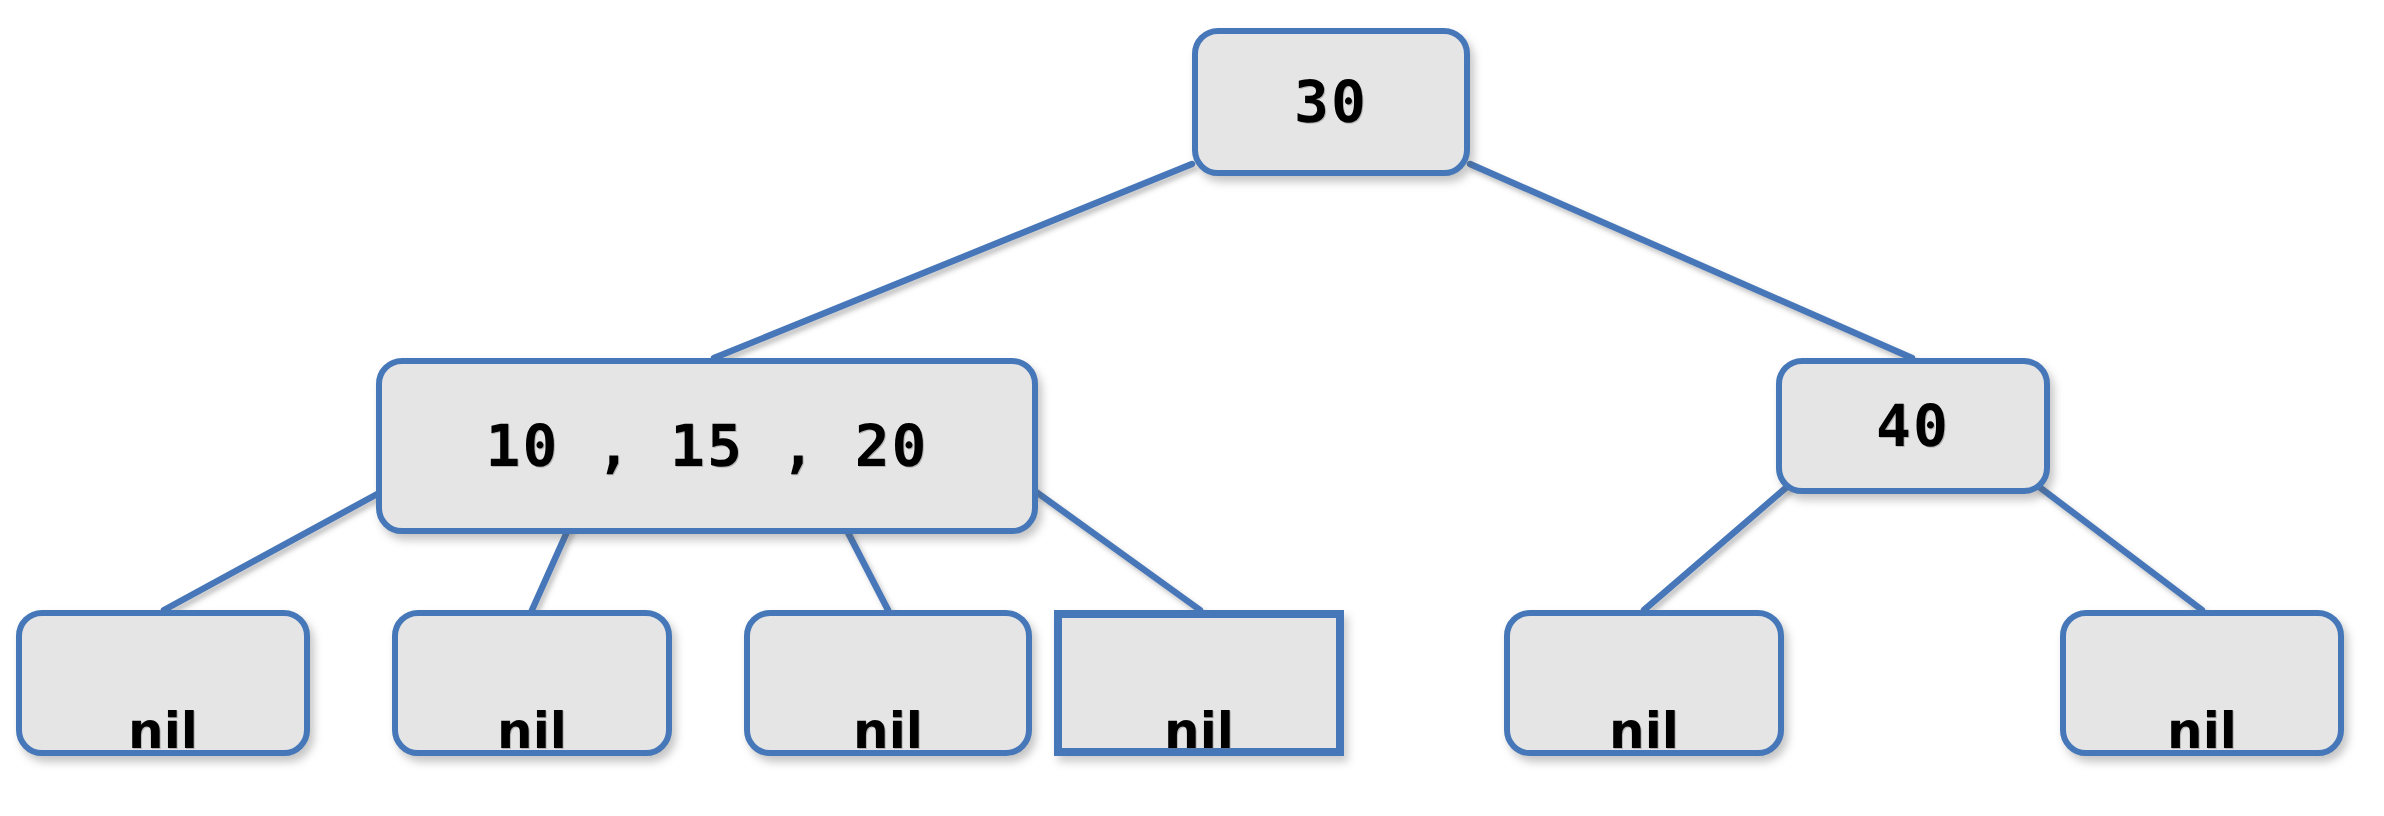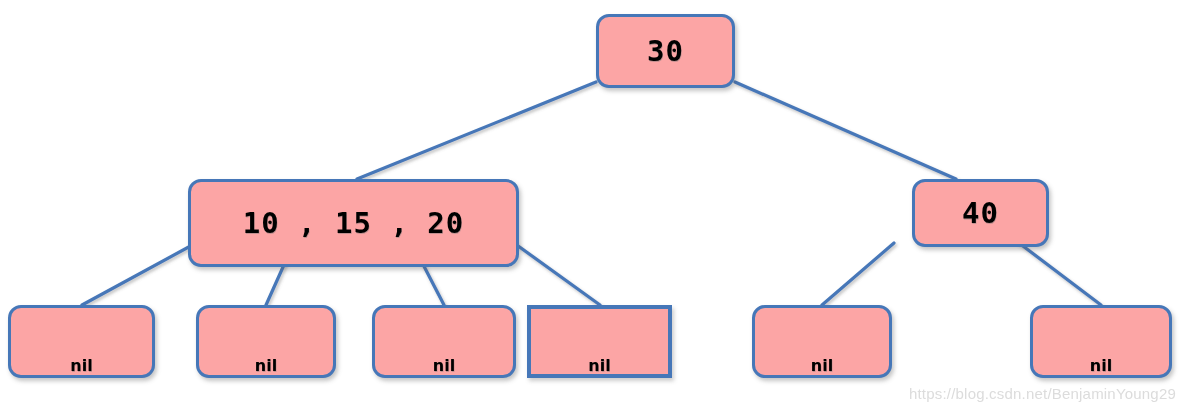--- a/index.html
+++ b/index.html
@@ -21,21 +21,21 @@
   #edge-layer {
     position: absolute;
     left: 0;
     top: 0;
     width: 1192px;
     height: 408px;
   }
   .tree-node {
     position: absolute;
     box-sizing: border-box;
-    background: #fca5a5;
+    background: #e5e5e5;
     border: 3px solid #4677b8;
     border-radius: 13px;
     display: flex;
     align-items: center;
     justify-content: center;
     box-shadow: 2px 3px 4px rgba(90, 90, 90, 0.35);
     z-index: 2;
   }
   .tree-node.square {
     border-radius: 0;
@@ -49,21 +49,21 @@
     white-space: pre;
     text-shadow: 0.5px 0.5px 0px rgba(120, 120, 120, 0.45);
   }
   .node-label.numeric {
     font-family: "DejaVu Sans Mono", monospace;
     font-size: 29px;
     letter-spacing: 1px;
   }
   .node-label.keyword {
     font-family: "DejaVu Sans", sans-serif;
-    font-size: 16px;
+    font-size: 25px;
     margin-top: 48px;
   }
   #watermark {
     position: absolute;
     right: 16px;
     bottom: 6px;
     color: #dcdcdc;
     font-family: "Liberation Sans", sans-serif;
     font-size: 15px;
     letter-spacing: 0.2px;
@@ -95,21 +95,21 @@
       </g>
   </svg>
 
   <div id="node-layer">
       <div class="tree-node" style="left: 596px; top: 14px; width: 139px; height: 74px;">
         <span class="node-label numeric">30</span>
       </div>
       <div class="tree-node" style="left: 188px; top: 179px; width: 331px; height: 88px;">
         <span class="node-label numeric">10 , 15 , 20</span>
       </div>
-      <div class="tree-node" style="left: 912px; top: 179px; width: 137px; height: 68px;">
+      <div class="tree-node" style="left: 888px; top: 179px; width: 137px; height: 68px;">
         <span class="node-label numeric">40</span>
       </div>
       <div class="tree-node" style="left: 8px; top: 305px; width: 147px; height: 73px;">
         <span class="node-label keyword">nil</span>
       </div>
       <div class="tree-node" style="left: 196px; top: 305px; width: 140px; height: 73px;">
         <span class="node-label keyword">nil</span>
       </div>
       <div class="tree-node" style="left: 372px; top: 305px; width: 144px; height: 73px;">
         <span class="node-label keyword">nil</span>
@@ -118,15 +118,14 @@
         <span class="node-label keyword">nil</span>
       </div>
       <div class="tree-node" style="left: 752px; top: 305px; width: 140px; height: 73px;">
         <span class="node-label keyword">nil</span>
       </div>
       <div class="tree-node" style="left: 1030px; top: 305px; width: 142px; height: 73px;">
         <span class="node-label keyword">nil</span>
       </div>
     </div>
 
-  <div id="watermark">https://blog.csdn.net/BenjaminYoung29</div>
 
 </div>
 
 </body></html>

